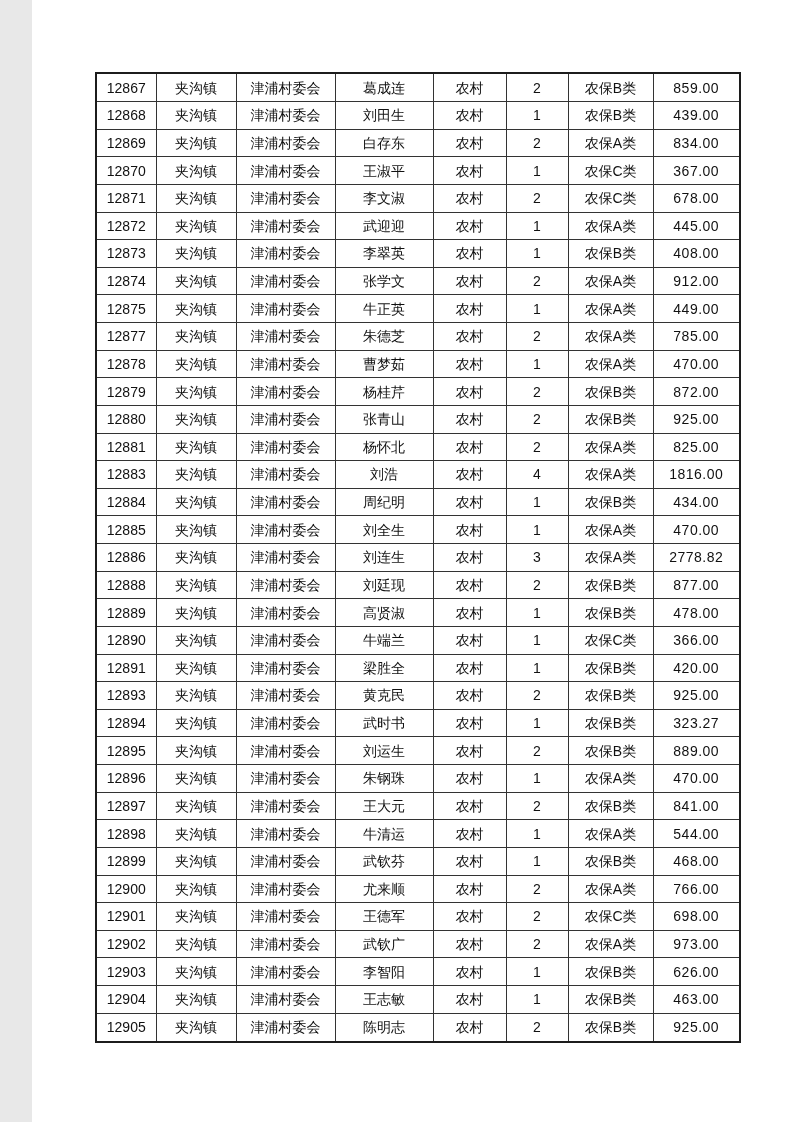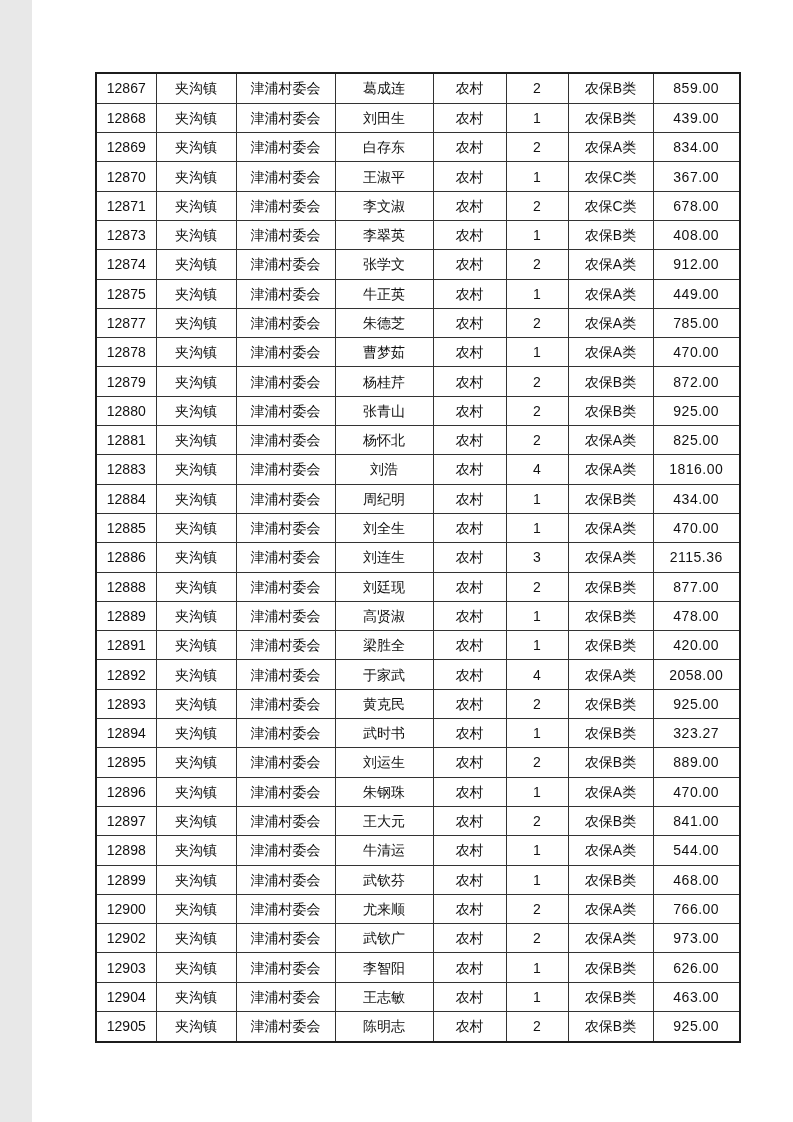--- a/index.html
+++ b/index.html
@@ -109,20 +109,30 @@
           <td>12871</td>
           <td>夹沟镇</td>
           <td>津浦村委会</td>
           <td>李文淑</td>
           <td>农村</td>
           <td>2</td>
           <td>农保C类</td>
           <td class="amount">678.00</td>
         </tr>
         <tr>
+          <td>12872</td>
+          <td>夹沟镇</td>
+          <td>津浦村委会</td>
+          <td>武迎迎</td>
+          <td>农村</td>
+          <td>1</td>
+          <td>农保A类</td>
+          <td class="amount">445.00</td>
+        </tr>
+        <tr>
           <td>12873</td>
           <td>夹沟镇</td>
           <td>津浦村委会</td>
           <td>李翠英</td>
           <td>农村</td>
           <td>1</td>
           <td>农保B类</td>
           <td class="amount">408.00</td>
         </tr>
         <tr>
@@ -226,21 +236,21 @@
           <td class="amount">470.00</td>
         </tr>
         <tr>
           <td>12886</td>
           <td>夹沟镇</td>
           <td>津浦村委会</td>
           <td>刘连生</td>
           <td>农村</td>
           <td>3</td>
           <td>农保A类</td>
-          <td class="amount">2115.36</td>
+          <td class="amount">2778.82</td>
         </tr>
         <tr>
           <td>12888</td>
           <td>夹沟镇</td>
           <td>津浦村委会</td>
           <td>刘廷现</td>
           <td>农村</td>
           <td>2</td>
           <td>农保B类</td>
           <td class="amount">877.00</td>
@@ -249,40 +259,40 @@
           <td>12889</td>
           <td>夹沟镇</td>
           <td>津浦村委会</td>
           <td>高贤淑</td>
           <td>农村</td>
           <td>1</td>
           <td>农保B类</td>
           <td class="amount">478.00</td>
         </tr>
         <tr>
+          <td>12890</td>
+          <td>夹沟镇</td>
+          <td>津浦村委会</td>
+          <td>牛端兰</td>
+          <td>农村</td>
+          <td>1</td>
+          <td>农保C类</td>
+          <td class="amount">366.00</td>
+        </tr>
+        <tr>
           <td>12891</td>
           <td>夹沟镇</td>
           <td>津浦村委会</td>
           <td>梁胜全</td>
           <td>农村</td>
           <td>1</td>
           <td>农保B类</td>
           <td class="amount">420.00</td>
         </tr>
         <tr>
-          <td>12892</td>
-          <td>夹沟镇</td>
-          <td>津浦村委会</td>
-          <td>于家武</td>
-          <td>农村</td>
-          <td>4</td>
-          <td>农保A类</td>
-          <td class="amount">2058.00</td>
-        </tr>
-        <tr>
           <td>12893</td>
           <td>夹沟镇</td>
           <td>津浦村委会</td>
           <td>黄克民</td>
           <td>农村</td>
           <td>2</td>
           <td>农保B类</td>
           <td class="amount">925.00</td>
         </tr>
         <tr>
@@ -347,20 +357,30 @@
         </tr>
         <tr>
           <td>12900</td>
           <td>夹沟镇</td>
           <td>津浦村委会</td>
           <td>尤来顺</td>
           <td>农村</td>
           <td>2</td>
           <td>农保A类</td>
           <td class="amount">766.00</td>
+        </tr>
+        <tr>
+          <td>12901</td>
+          <td>夹沟镇</td>
+          <td>津浦村委会</td>
+          <td>王德军</td>
+          <td>农村</td>
+          <td>2</td>
+          <td>农保C类</td>
+          <td class="amount">698.00</td>
         </tr>
         <tr>
           <td>12902</td>
           <td>夹沟镇</td>
           <td>津浦村委会</td>
           <td>武钦广</td>
           <td>农村</td>
           <td>2</td>
           <td>农保A类</td>
           <td class="amount">973.00</td>

